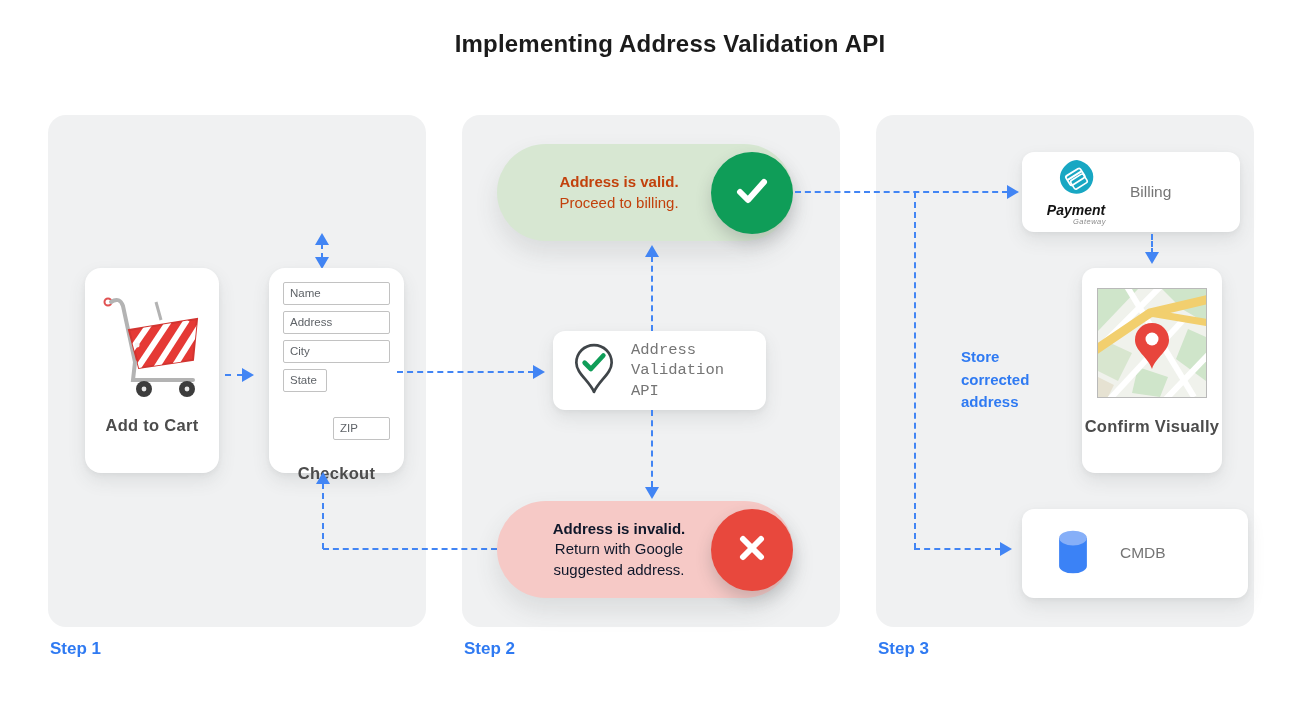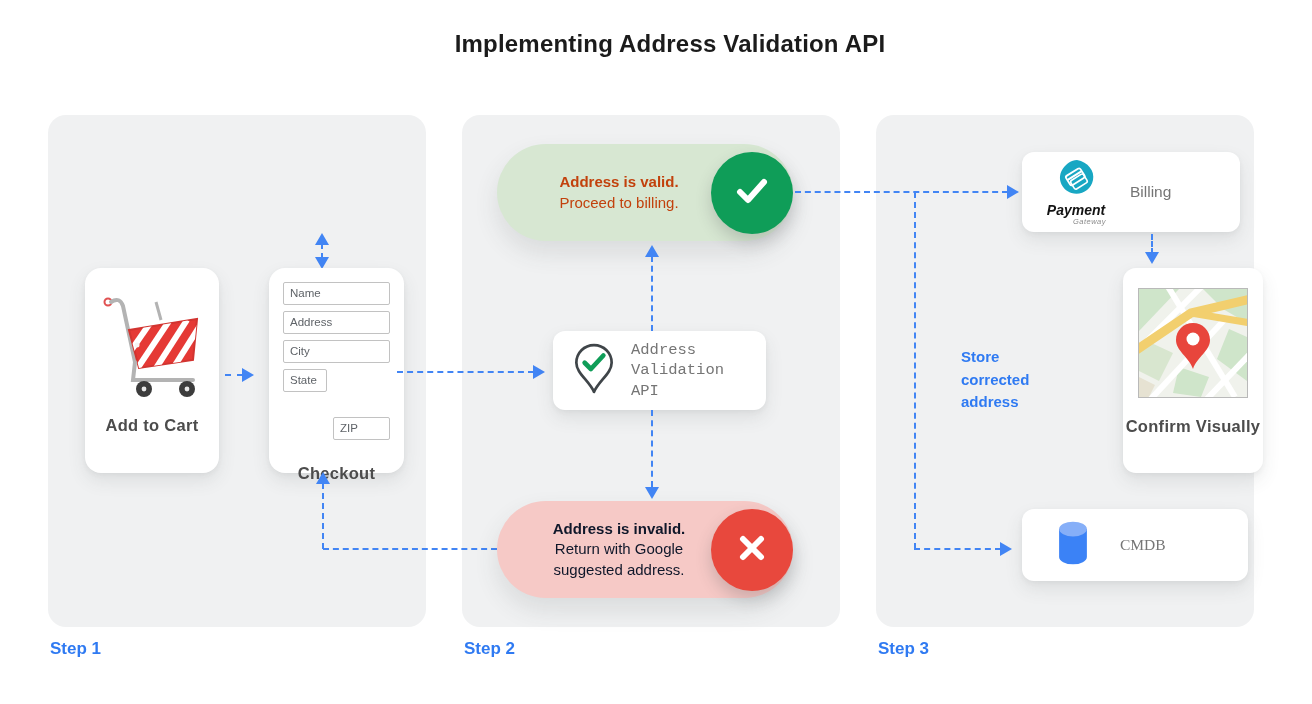--- a/index.html
+++ b/index.html
@@ -167,21 +167,21 @@
         <g transform="rotate(-32 23 22)">
           <rect x="16" y="18" width="15" height="10" rx="2" fill="none" stroke="#ffffff" stroke-width="1.6"></rect>
         </g>
       </svg>
       <div class="logo-word">Payment</div>
       <div class="logo-sub" style="padding-right:6px;">Gateway</div>
     </span>
     <span class="gray-label" style="margin-left:18px;">Billing</span>
   </div>
 
-  <div class="card" style="left:1082px;top:268px;width:140px;height:205px;border-radius:13px;text-align:center;margin-left:41px;">
+  <div class="card" style="left:1082px;top:268px;width:140px;height:205px;border-radius:13px;text-align:center;">
     <span style="display:inline-block;margin-top:20px;border:1px solid #b9b9b9;line-height:0;">
       <svg width="108" height="108" viewBox="0 0 108 108">
         <rect width="108" height="108" fill="#f0f2ec"></rect>
         <polygon points="0,0 40,0 0,42" fill="#cfe5ca"></polygon>
         <polygon points="64,0 108,0 108,34 84,20" fill="#cfe5ca"></polygon>
         <polygon points="90,40 108,48 108,92 78,70" fill="#cfe5ca"></polygon>
         <polygon points="8,52 34,64 20,92 0,82 0,60" fill="#d8e6cf"></polygon>
         <polygon points="40,78 70,88 62,108 34,104" fill="#cfe5ca"></polygon>
         <polygon points="0,88 16,96 10,108 0,108" fill="#e6e2d2"></polygon>
         <g stroke="#ffffff" stroke-width="6">
@@ -192,21 +192,21 @@
         </g>
         <path d="M-4 62 L52 24 L112 10" fill="none" stroke="#f2cf6e" stroke-width="9"></path>
         <path d="M52 24 L112 34" fill="none" stroke="#f2cf6e" stroke-width="7"></path>
         <path d="M54 34 C63.5 34 71 41.5 71 51 C71 62 58 68 54 80 C50 68 37 62 37 51 C37 41.5 44.5 34 54 34 Z" fill="#e8453c"></path>
         <circle cx="54" cy="50" r="6.5" fill="#ffffff"></circle>
       </svg>
     </span>
     <div class="bold-label" style="margin-top:14px;line-height:1.35;">Confirm Visually</div>
   </div>
 
-  <div class="card card-flex" style="left:1022px;top:509px;width:200px;height:72px;padding-left:26px;font-family:Liberation Serif, serif;">
+  <div class="card card-flex" style="left:1022px;top:509px;width:200px;height:89px;padding-left:26px;">
     <span style="flex:0 0 auto;">
       <svg width="50" height="54" viewBox="0 0 54 58">
         <path d="M12 14 L12 44 A15 8 0 0 0 42 44 L42 14 Z" fill="#3b82f6"></path>
         <ellipse cx="27" cy="14" rx="15" ry="8" fill="#86aff8"></ellipse>
       </svg>
     </span>
     <span class="gray-label" style="margin-left:22px;">CMDB</span>
   </div>
 
   <div class="hline" style="left:795px;top:191px;width:213px;"></div>

